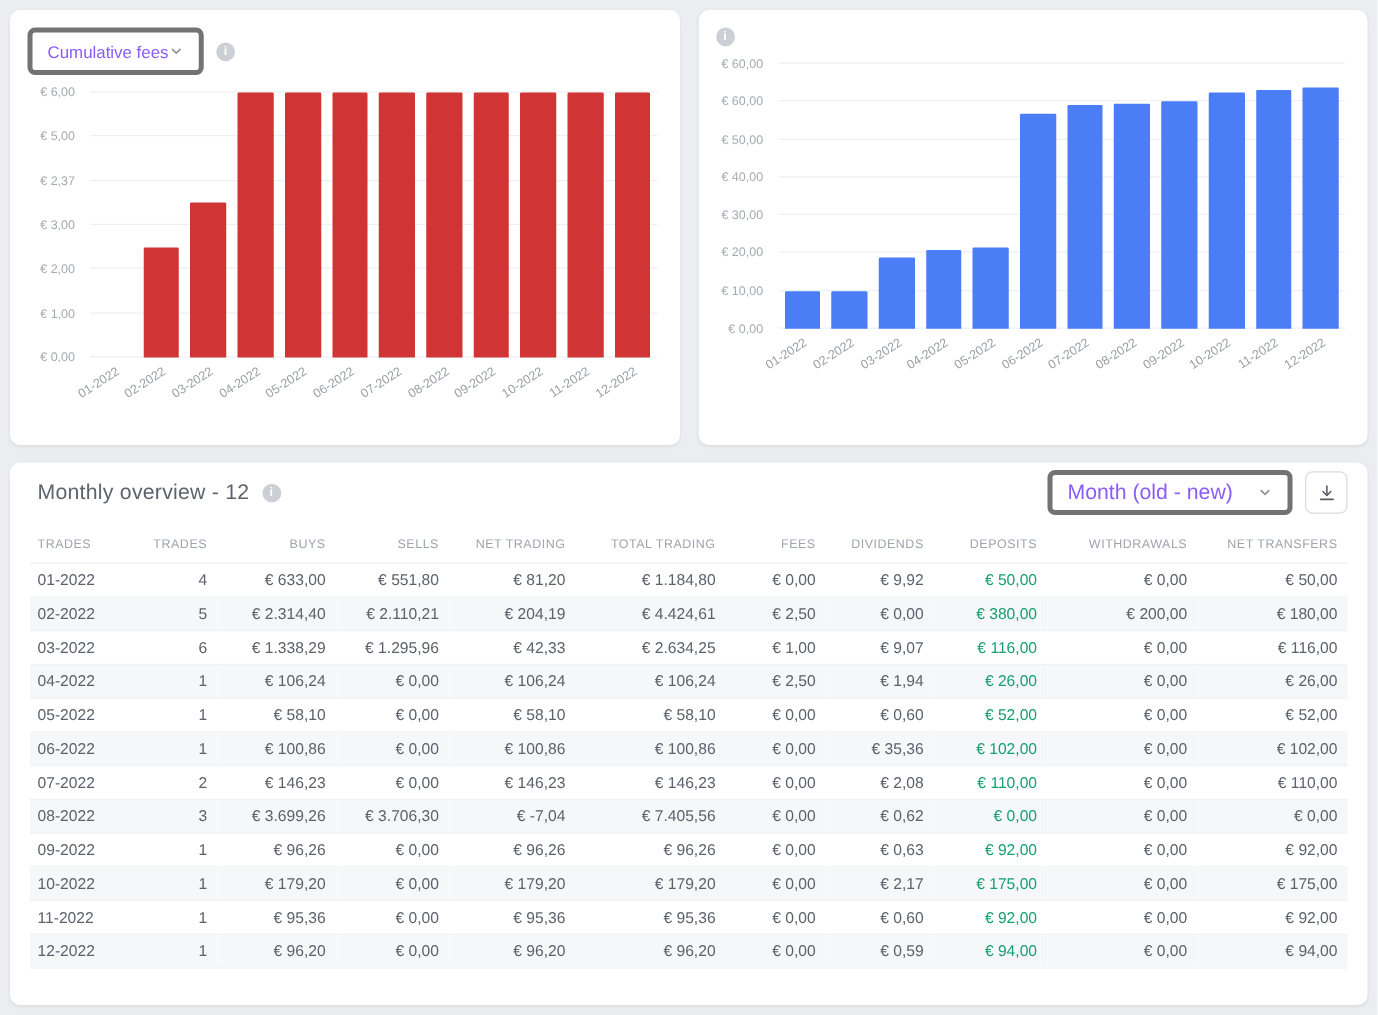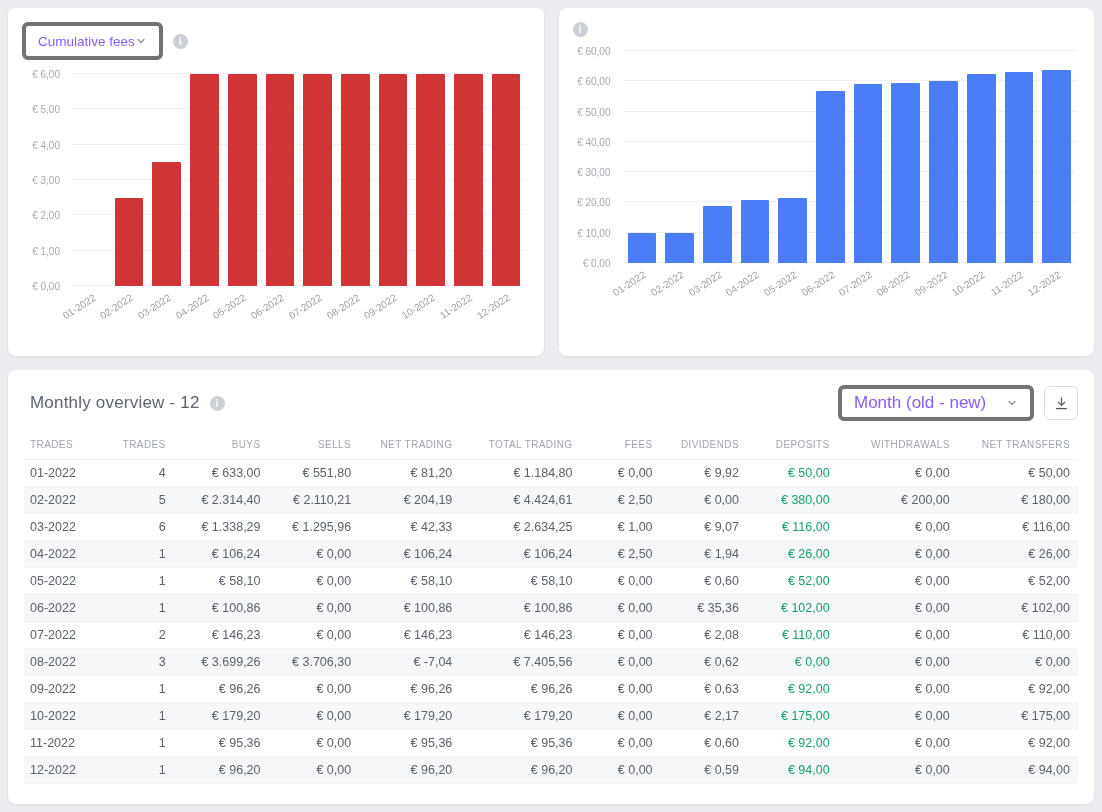--- a/index.html
+++ b/index.html
@@ -42,21 +42,21 @@
   .bar { flex:1; border-radius:1px 1px 0 0; min-width:0; }
   .xlabels { display:flex; gap:9px; padding:0 5px; margin-left:50px; margin-right:4px; height:48px; }
   .xcell { flex:1; position:relative; }
   .xlab {
     position:absolute; right:50%; top:6px;
     font-size:10px; color:#9a9ea6; white-space:nowrap;
     transform:rotate(-33deg); transform-origin:100% 0;
   }
 
   .table-card { height:434px; padding-bottom:8px; }
-  .table-head { display:flex; align-items:center; justify-content:space-between; padding:15px 16px 9px 22px; }
+  .table-head { display:flex; align-items:center; justify-content:space-between; padding:6px 16px 9px 22px; }
   .table-title-group { display:flex; align-items:center; gap:10px; }
   .table-title { margin:0; font-size:17px; font-weight:400; color:#5d646d; letter-spacing:.2px; }
   .controls { display:flex; align-items:center; gap:10px; }
   .sort-select { width:196px; height:36px; justify-content:space-between; font-size:17px; }
   .icon-btn {
     width:34px; height:34px; border:1px solid #d9dce1; border-radius:6px;
     background:#fff; display:flex; align-items:center; justify-content:center; cursor:pointer;
   }
 
   table.overview {
@@ -105,21 +105,21 @@
             </svg>
         </button>
         <span class="info-dot">i</span>
       </div>
       <div class="chart">
         <div class="ylabels">
             <div class="ytick" style="bottom: calc(0% - 6px);">€ 0,00</div>
             <div class="ytick" style="bottom: calc(16.6667% - 6px);">€ 1,00</div>
             <div class="ytick" style="bottom: calc(33.3333% - 6px);">€ 2,00</div>
             <div class="ytick" style="bottom: calc(50% - 6px);">€ 3,00</div>
-            <div class="ytick" style="bottom: calc(66.6667% - 6px);">€ 4,00</div>
+            <div class="ytick" style="bottom: calc(66.6667% - 6px);">€ 2,37</div>
             <div class="ytick" style="bottom: calc(83.3333% - 6px);">€ 5,00</div>
             <div class="ytick" style="bottom: calc(100% - 6px);">€ 6,00</div>
           </div>
         <div class="plot-area">
           <div class="gridline" style="bottom: 0%;"></div>
             <div class="gridline" style="bottom: 16.6667%;"></div>
             <div class="gridline" style="bottom: 33.3333%;"></div>
             <div class="gridline" style="bottom: 50%;"></div>
             <div class="gridline" style="bottom: 66.6667%;"></div>
             <div class="gridline" style="bottom: 83.3333%;"></div>

